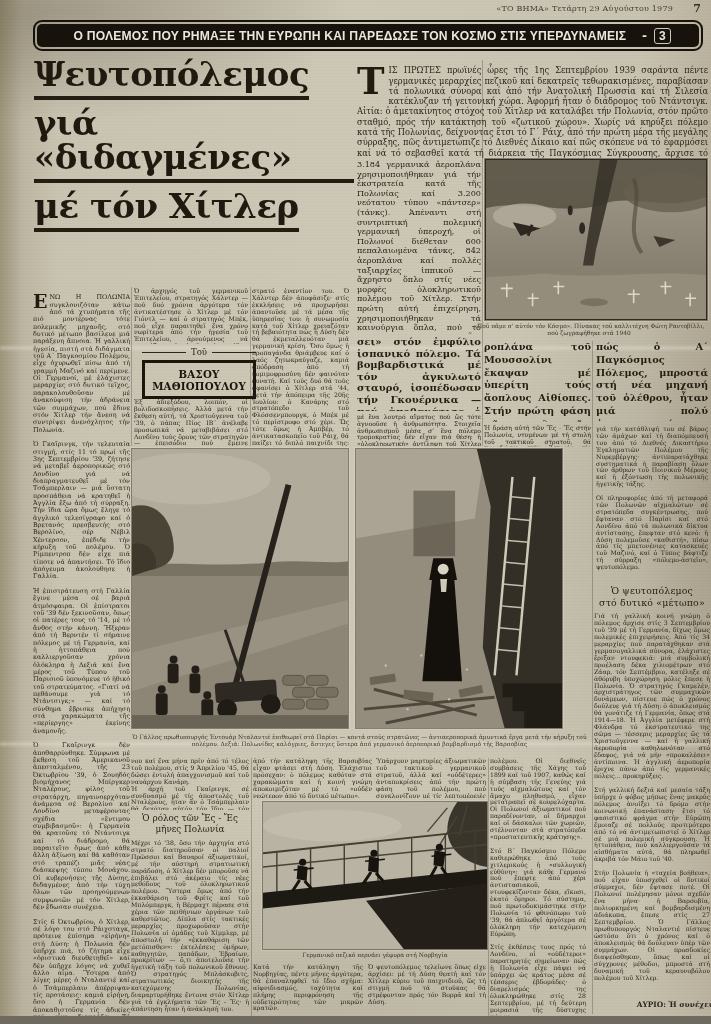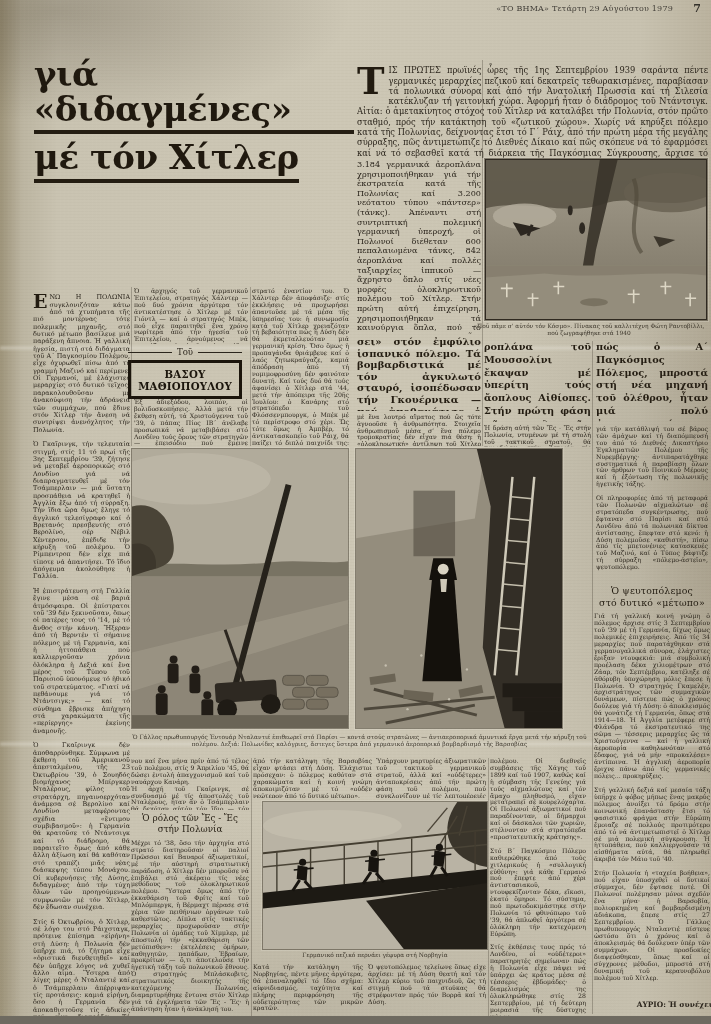--- a/index.html
+++ b/index.html
@@ -59,21 +59,21 @@
   .subhead { position:absolute; text-align:center; font-weight:400; color:#241d12; white-space:pre-line; }
   .subhead-west { left:594px; top:585px; width:116px; font-size:9.4px; line-height:11.6px; letter-spacing:.2px; }
   .right-main { left:594px; top:613px; width:116px; height:383px; font-size:6.2px; line-height:6.95px; }
   .tomorrow { position:absolute; left:594px; top:1000px; width:112px; text-align:right;
     font-weight:700; font-size:7.4px; color:#2b251c;margin-left:12px; }
 
   .left-col { left:33px; top:287px; width:97px; height:729px; font-size:6.4px; line-height:7.35px; }
   .left-col .dropcap { font-size:19px; line-height:15px; margin:0 2px 0 0; }
 
   .mid-top { left:134px; top:288px; width:114px; height:56px; font-size:6.2px; line-height:6.9px; }
-  .byline { position:absolute; left:128px; top:347px; width:114px; }
+  .byline { position:absolute; left:142px; top:347px; width:114px; }
   .byline-row { display:flex; align-items:center; gap:5px; }
   .byline-rule { flex:1; height:1px; background:#2b251c; }
   .byline-prefix { font-size:8.6px; color:#2b251c; }
   .byline-box { margin-top:3px; border:3px solid #1b150c; padding:5px 1px 4px; text-align:center;
     font-weight:700; font-size:10.2px; letter-spacing:.2px; color:#1b150c; }
   .mid-bottom { left:134px; top:399px; width:114px; height:47px; font-size:6.2px; line-height:6.9px; }
   .mid-right { left:252px; top:288px; width:97px; height:158px; font-size:6.2px; line-height:6.9px; }
 
   .photo { position:absolute; border:1px solid rgba(45,38,26,.45); box-shadow:0 0 0 1px rgba(230,226,214,.25); }
   .photo svg { display:block; width:100%; height:100%; }
@@ -100,22 +100,30 @@
 <body>
 
 <div class="page">
   <div class="grain"></div>
   <div class="crease-h" style="top:346px"></div>
   <div class="crease-h" style="top:742px"></div>
 
   <div class="masthead">«ΤΟ ΒΗΜΑ» Τετάρτη 29 Αὐγούστου 1979</div>
   <div class="pagenum">7</div>
 
+  <div class="banner-outer">
+    <div class="banner-inner">
+      <span class="banner-text">Ο ΠΟΛΕΜΟΣ ΠΟΥ ΡΗΜΑΞΕ ΤΗΝ ΕΥΡΩΠΗ ΚΑΙ ΠΑΡΕΔΩΣΕ ΤΟΝ ΚΟΣΜΟ ΣΤΙΣ ΥΠΕΡΔΥΝΑΜΕΙΣ</span>
+      <span class="banner-dash">-</span>
+      <span class="banner-num">3</span>
+    </div>
+  </div>
 
   <div class="headline">
+    <div class="headline-line">Ψευτοπόλεμος</div>
     <div class="headline-line">γιά «διδαγμένες»</div>
     <div class="headline-line">μέ τόν Χίτλερ</div>
   </div>
 
   <div class="txt lead">
     <span class="dropcap">Τ</span><span>ΙΣ ΠΡΩΤΕΣ πρωϊνές ὧρες τῆς 1ης Σεπτεμβρίου 1939 σαράντα πέντε γερμανικές μεραρχίες πεζικοῦ καί δεκατρεῖς τεθωρακισμένες, παραβίασαν τά πολωνικά σύνορα καί ἀπό τήν Ἀνατολική Πρωσσία καί τή Σιλεσία κατέκλυζαν τή γειτονική χώρα. Ἀφορμή ἦταν ὁ διάδρομος τοῦ Ντάντσιγκ. Αἰτία: ὁ ἀμετακίνητος στόχος τοῦ Χίτλερ νά καταλάβει τήν Πολωνία, στόν πρῶτο σταθμό, πρός τήν κατάκτηση τοῦ «ζωτικοῦ χώρου». Χωρίς νά κηρύξει πόλεμο κατά τῆς Πολωνίας, δείχνοντας ἔτσι τό Γ΄ Ράιχ, ἀπό τήν πρώτη μέρα τῆς μεγάλης σύρραξης, πῶς ἀντιμετώπιζε τό Διεθνές Δίκαιο καί πῶς σκόπευε νά τό ἐφαρμόσει καί νά τό σεβασθεῖ κατά τή διάρκεια τῆς Παγκόσμιας Σύγκρουσης, ἄρχισε τό σφυροκόπημα ἀπό τά στούκας καί τά βαριά βομβαρδιστικά τῶν ἀνυπεράσπιστων πολωνικῶν πόλεων.</span>
   </div>
 
   <div class="txt col-tanks">3.184 γερμανικά ἀεροπλάνα χρησιμοποιήθηκαν γιά τήν ἐκστρατεία κατά τῆς Πολωνίας καί 3.200 νεότατου τύπου «πάντσερ» (τάνκς). Ἀπέναντι στή συντριπτική πολεμική γερμανική ὑπεροχή, οἱ Πολωνοί διέθεταν 600 πεπαλαιωμένα τάνκς, 842 ἀεροπλάνα καί πολλές ταξιαρχίες ἱππικοῦ — ἄχρηστο ὅπλο στίς νέες μορφές ὁλοκληρωτικοῦ πολέμου τοῦ Χίτλερ. Στήν πρώτη αὐτή ἐπιχείρηση, χρησιμοποιήθηκαν τά καινούργια ὅπλα, πού τό Χιτλερικό καθεστώς εἶχε «δοκιμά-</div>
 
@@ -290,21 +298,21 @@
           <circle cx="94" cy="252" r="1.2"></circle>
         </g>
     </svg>
   </div>
 
   <div class="caption caption-mid">Ὁ Γάλλος πρωθυπουργός Ἐντουάρ Νταλαντιέ ἐπιθεωρεῖ στό Παρίσι — κοντά στούς στρατῶνες — ἀντιαεροπορικά ἀμυντικά ἔργα μετά τήν κήρυξη τοῦ πολέμου. Δεξιά: Πολωνίδες καλόγριες, ἄστεγες ὕστερα ἀπό γερμανικό ἀεροπορικό βομβαρδισμό τῆς Βαρσοβίας</div>
 
   <div class="txt lower1-top">νου καί ἕνα μήνα πρίν ἀπό τό τέλος τοῦ πολέμου, στίς 9 Ἀπριλίου '45, θά δώσει ἐντολή ἀπαγχονισμοῦ καί τοῦ ναυάρχου Κανάρη.
 Ἡ ἀρχή τοῦ Γκαῖρινγκ, σέ συνδυασμό μέ τίς ἀποστολές τοῦ Νταλέρους, ἦταν ἄν ὁ Τσάμπερλαιν θά δεχόταν αὐτόν τόν ἴδιο — τόν Γκαῖρινγκ — σά διαπραγματευτή.</div>
   <div class="subhead subhead-ss">Ὁ ρόλος τῶν Ἔς - Ἔς
-στήν Πολωνία</div>
+μῆνες Πολωνία</div>
   <div class="txt lower1-bottom">Μέχρι τό '38, ὅσο τήν ἀρχηγία στό στρατό διατηροῦσαν οἱ παλιοί Πρῶσσοι καί Βαυαροί ἀξιωματικοί, μέ τήν αὐστηρή στρατιωτική παράδοση, ὁ Χίτλερ δέν μποροῦσε νά ἐπιβάλει στό ἀκέραιο τίς νέες μεθόδους τοῦ ὁλοκληρωτικοῦ πολέμου. Ὕστερα ὅμως ἀπό τήν ἐκκαθάριση τοῦ Φρίτς καί τοῦ Μπλόμπεργκ, ἡ Βέρμαχτ πέρασε στά χέρια τῶν πειθήνιων ὀργάνων τοῦ καθεστῶτος. Δίπλα στίς τακτικές μεραρχίες προχωροῦσαν στήν Πολωνία οἱ ὁμάδες τοῦ Χίμμλερ, μέ ἀποστολή τήν «ἐκκαθάριση τῶν μετόπισθεν»: ἐκτελέσεις ὁμήρων, καθηγητῶν, παπάδων, Ἑβραίων, προκρίτων — ὅ,τι ἀποτελοῦσε τήν ἡγετική τάξη τοῦ πολωνικοῦ ἔθνους. Ὁ στρατηγός Μπλάσκοβιτς, στρατιωτικός διοικητής τῆς κατεχόμενης Πολωνίας, διαμαρτυρήθηκε ἔντονα στόν Χίτλερ γιά τά ἐγκλήματα τῶν Ἔς - Ἔς· ἡ ἀπάντηση ἦταν ἡ ἀνάκλησή του.</div>
   <div class="txt lower2-top">ἀπό τήν κατάληψη τῆς Βαρσοβίας εἶχαν φτάσει στή Δύση. Ἐλάχιστοι πρόσεχαν: ὁ πόλεμος καθόταν στά χαρακώματα καί ἡ κοινή γνώμη ἀποκοιμιζόταν μέ τό «οὐδέν νεώτερον ἀπό τό δυτικό μέτωπο».</div>
   <div class="txt lower3-top">Ὑπάρχουν μαρτυρίες ἀξιωματικῶν τοῦ τακτικοῦ γερμανικοῦ στρατοῦ, ἀλλά καί «οὐδέτερες» ἀνταποκρίσεις ἀπό τήν πρώτη φάση τοῦ πολέμου, πού συγκλονίζουν μέ τίς λεπτομέρειές τους.</div>
 
   <div class="photo photo-bridge">
     <svg viewBox="0 0 226 149" preserveAspectRatio="none">
       <rect width="226" height="149" fill="#b9b3a4"></rect>
       <ellipse cx="70" cy="24" rx="70" ry="16" fill="#c4beae" opacity=".8"></ellipse>
       <path d="M196,0 C176,28 186,58 226,66 L226,0 Z" fill="#3a352b"></path>
       <g stroke="#4a4336" stroke-width="1.4">

